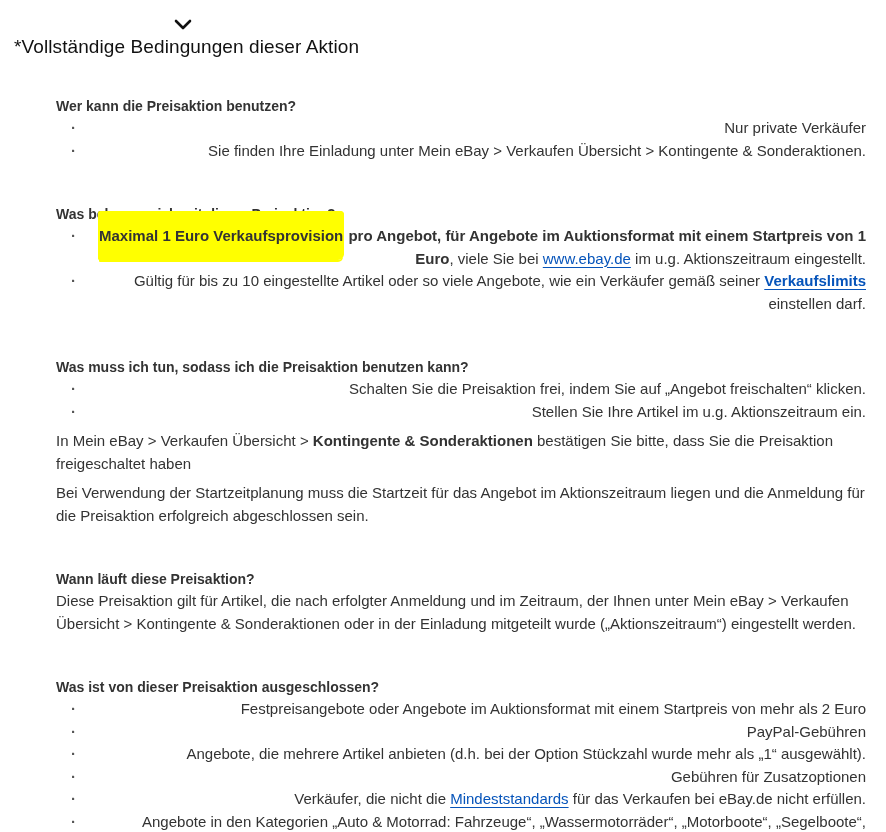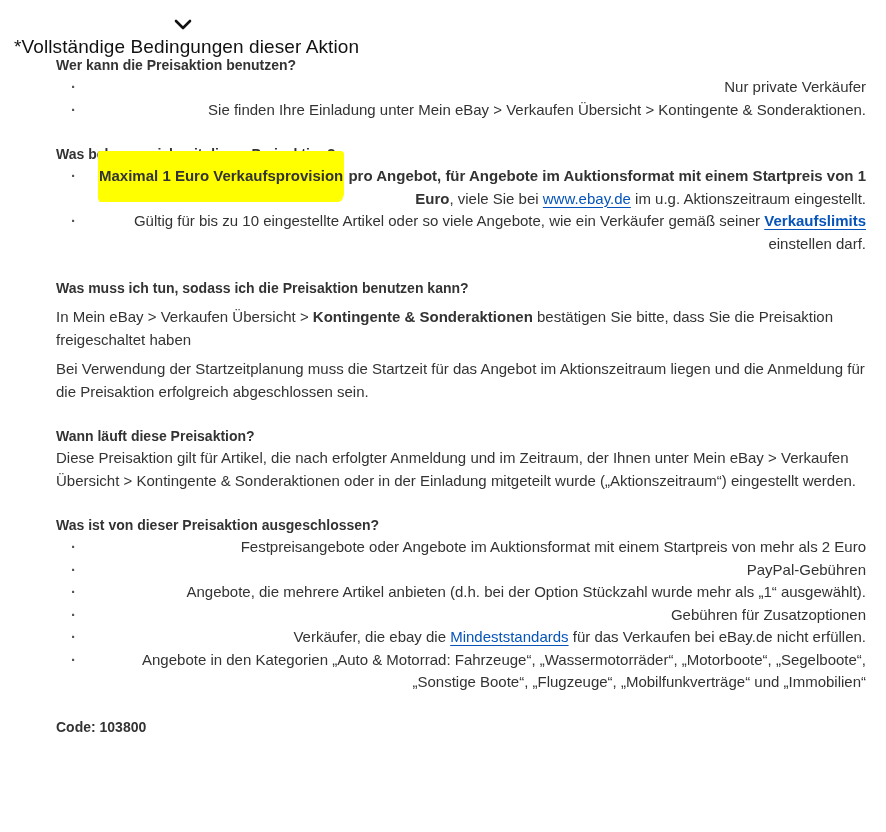--- a/index.html
+++ b/index.html
@@ -21,21 +21,21 @@
       position: absolute; left: 56px; top: 54px; width: 810px;
       font-size: 15px; line-height: 22.5px; color: #333;
     }
     .q { font-weight: bold; font-size: 14px; color: #333; margin: 0; line-height: 22px; }
     ul { list-style: none; margin: 0; padding: 0 0 0 15px; }
     li { position: relative; padding-left: 16px; text-align: right; }
     li::before {
       content: "\00B7"; position: absolute; left: 0; top: 0;
       font-weight: bold; color: #555;
     }
-    .section { margin-bottom: 22px; }
+    .section { margin-bottom: 22px; margin-top: 41px; }
     p { margin: 0; }
     .para { margin-top: 7px; }
     a.link { color: #0654ba; text-decoration: underline; text-underline-offset: 3px; }
     a.link.bold { font-weight: bold; }
     .hl {
       font-weight: bold;
       background: linear-gradient(175deg, transparent 0%, transparent 8%, #ffff00 8%, #ffff00 92%, transparent 92%);
       background-color: #ffff00;
       border-radius: 2px 4px 6px 2px;
       padding: 16px 1px;
@@ -69,35 +69,39 @@
   <div class="section">
     <p class="q">Was bekomme ich mit dieser Preisaktion?</p>
     <ul>
       <li><span class="hl">Maximal 1 Euro Verkaufsprovision</span><b> pro Angebot, für Angebote im Auktionsformat mit einem Startpreis von 1 Euro</b><span>, viele Sie bei </span><a class="link" href="#">www.ebay.de</a><span> im u.g. Aktionszeitraum eingestellt.</span></li>
       <li><span>Gültig für bis zu 10 eingestellte Artikel oder so viele Angebote, wie ein Verkäufer gemäß seiner </span><a class="link bold" href="#">Verkaufslimits</a><span> einstellen darf.</span></li>
     </ul>
   </div>
 
   <div class="section">
     <p class="q">Was muss ich tun, sodass ich die Preisaktion benutzen kann?</p>
+    <ul>
+      <li>Schalten Sie die Preisaktion frei, indem Sie auf „Angebot freischalten“ klicken.</li>
+      <li>Stellen Sie Ihre Artikel im u.g. Aktionszeitraum ein.</li>
+    </ul>
     <p class="para"><span>In Mein eBay &gt; Verkaufen Übersicht &gt; </span><b>Kontingente &amp; Sonderaktionen</b><span> bestätigen Sie bitte, dass Sie die Preisaktion freigeschaltet haben</span></p>
     <p class="para">Bei Verwendung der Startzeitplanung muss die Startzeit für das Angebot im Aktionszeitraum liegen und die Anmeldung für die Preisaktion erfolgreich abgeschlossen sein.</p>
   </div>
 
   <div class="section">
     <p class="q">Wann läuft diese Preisaktion?</p>
     <p>Diese Preisaktion gilt für Artikel, die nach erfolgter Anmeldung und im Zeitraum, der Ihnen unter Mein eBay &gt; Verkaufen Übersicht &gt; Kontingente &amp; Sonderaktionen oder in der Einladung mitgeteilt wurde („Aktionszeitraum“) eingestellt werden.</p>
   </div>
 
   <div class="section">
     <p class="q">Was ist von dieser Preisaktion ausgeschlossen?</p>
     <ul>
       <li>Festpreisangebote oder Angebote im Auktionsformat mit einem Startpreis von mehr als 2 Euro</li>
       <li>PayPal-Gebühren</li>
       <li>Angebote, die mehrere Artikel anbieten (d.h. bei der Option Stückzahl wurde mehr als „1“ ausgewählt).</li>
       <li>Gebühren für Zusatzoptionen</li>
-      <li><span>Verkäufer, die ebay die </span><a class="link" href="#">Mindeststandards</a><span> für das Verkaufen bei eBay.de nicht erfüllen.</span></li>
+      <li><span>Verkäufer, die nicht die </span><a class="link" href="#">Mindeststandards</a><span> für das Verkaufen bei eBay.de nicht erfüllen.</span></li>
       <li>Angebote in den Kategorien „Auto &amp; Motorrad: Fahrzeuge“, „Wassermotorräder“, „Motorboote“, „Segelboote“, „Sonstige Boote“, „Flugzeuge“, „Mobilfunkverträge“ und „Immobilien“</li>
     </ul>
   </div>
 
   <p class="code">Code: 103800</p>
 </div>
 
 </body></html>

